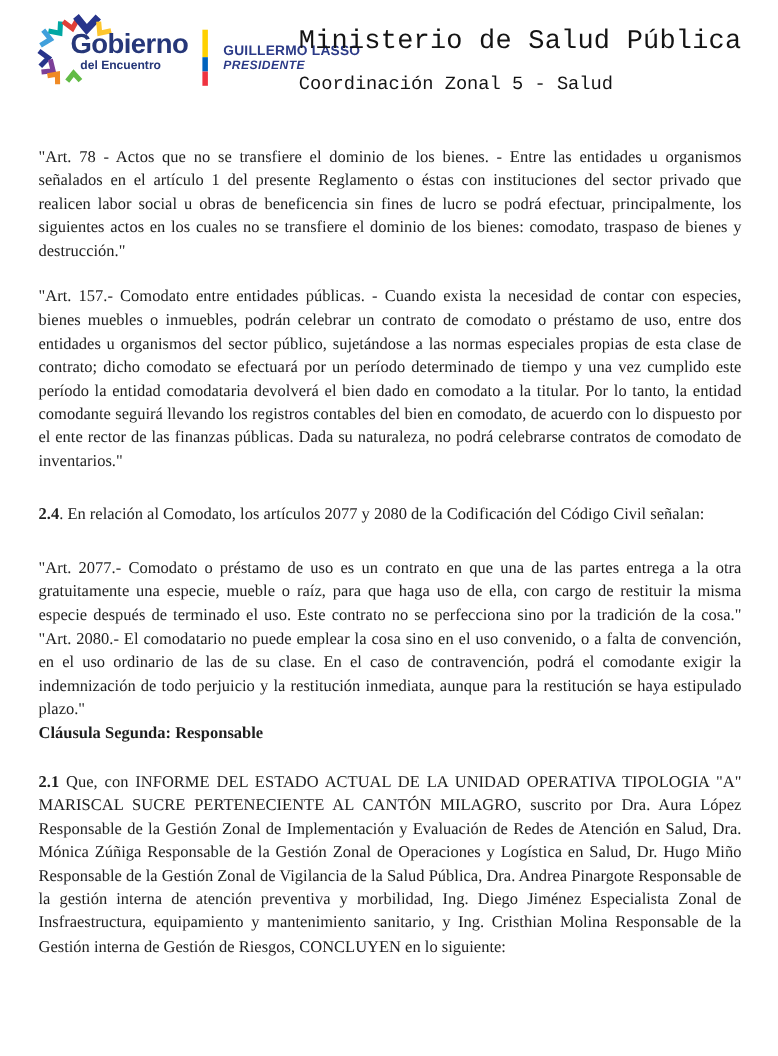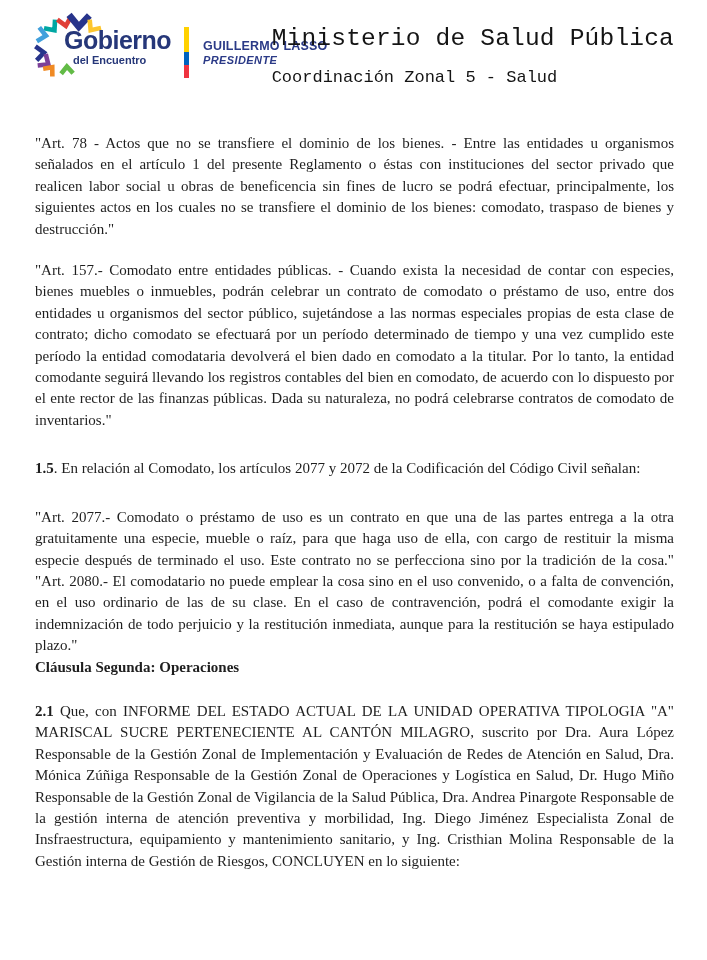--- a/index.html
+++ b/index.html
@@ -107,27 +107,27 @@
     <p class="para mt-first">
       <span>"Art. 78 - Actos que no se transfiere el dominio de los bienes. - Entre las entidades u organismos señalados en el artículo 1 del presente Reglamento o éstas con instituciones del sector privado que realicen labor social u obras de beneficencia sin fines de lucro se podrá efectuar, principalmente, los siguientes actos en los cuales no se transfiere el dominio de los bienes: comodato, traspaso de bienes y destrucción."</span>
     </p>
 
 
     <p class="para mt-b">
       <span>"Art. 157.- Comodato entre entidades públicas. - Cuando exista la necesidad de contar con especies, bienes muebles o inmuebles, podrán celebrar un contrato de comodato o préstamo de uso, entre dos entidades u organismos del sector público, sujetándose a las normas especiales propias de esta clase de contrato; dicho comodato se efectuará por un período determinado de tiempo y una vez cumplido este período la entidad comodataria devolverá el bien dado en comodato a la titular. Por lo tanto, la entidad comodante seguirá llevando los registros contables del bien en comodato, de acuerdo con lo dispuesto por el ente rector de las finanzas públicas. Dada su naturaleza, no podrá celebrarse contratos de comodato de inventarios."</span>
     </p>
 
     <p class="para mt-c">
-      <b>1.5</b><span>. En relación al Comodato, los artículos 2077 y 2072 de la Codificación del Código Civil señalan:</span>
+      <b>2.4</b><span>. En relación al Comodato, los artículos 2077 y 2080 de la Codificación del Código Civil señalan:</span>
     </p>
 
     <p class="para mt-c">
       <span>"Art. 2077.- Comodato o préstamo de uso es un contrato en que una de las partes entrega a la otra gratuitamente una especie, mueble o raíz, para que haga uso de ella, con cargo de restituir la misma especie después de terminado el uso. Este contrato no se perfecciona sino por la tradición de la cosa." "Art. 2080.- El comodatario no puede emplear la cosa sino en el uso convenido, o a falta de convención, en el uso ordinario de las de su clase. En el caso de contravención, podrá el comodante exigir la indemnización de todo perjuicio y la restitución inmediata, aunque para la restitución se haya estipulado plazo."</span>
     </p>
 
-    <p class="clause-heading mt-d">Cláusula Segunda: Operaciones</p>
+    <p class="clause-heading mt-d">Cláusula Segunda: Responsable</p>
 
     <p class="para mt-e">
       <b>2.1</b><span> Que, con INFORME DEL ESTADO ACTUAL DE LA UNIDAD OPERATIVA TIPOLOGIA "A" MARISCAL SUCRE PERTENECIENTE AL CANTÓN MILAGRO, suscrito por Dra. Aura López Responsable de la Gestión Zonal de Implementación y Evaluación de Redes de Atención en Salud, Dra. Mónica Zúñiga Responsable de la Gestión Zonal de Operaciones y Logística en Salud, Dr. Hugo Miño Responsable de la Gestión Zonal de Vigilancia de la Salud Pública, Dra. Andrea Pinargote Responsable de la gestión interna de atención preventiva y morbilidad, Ing. Diego Jiménez Especialista Zonal de Insfraestructura, equipamiento y mantenimiento sanitario, y Ing. Cristhian Molina Responsable de la Gestión interna de Gestión de Riesgos, CONCLUYEN en lo siguiente:</span>
     </p>
 
   </div>
 </div>
 
 </body></html>

